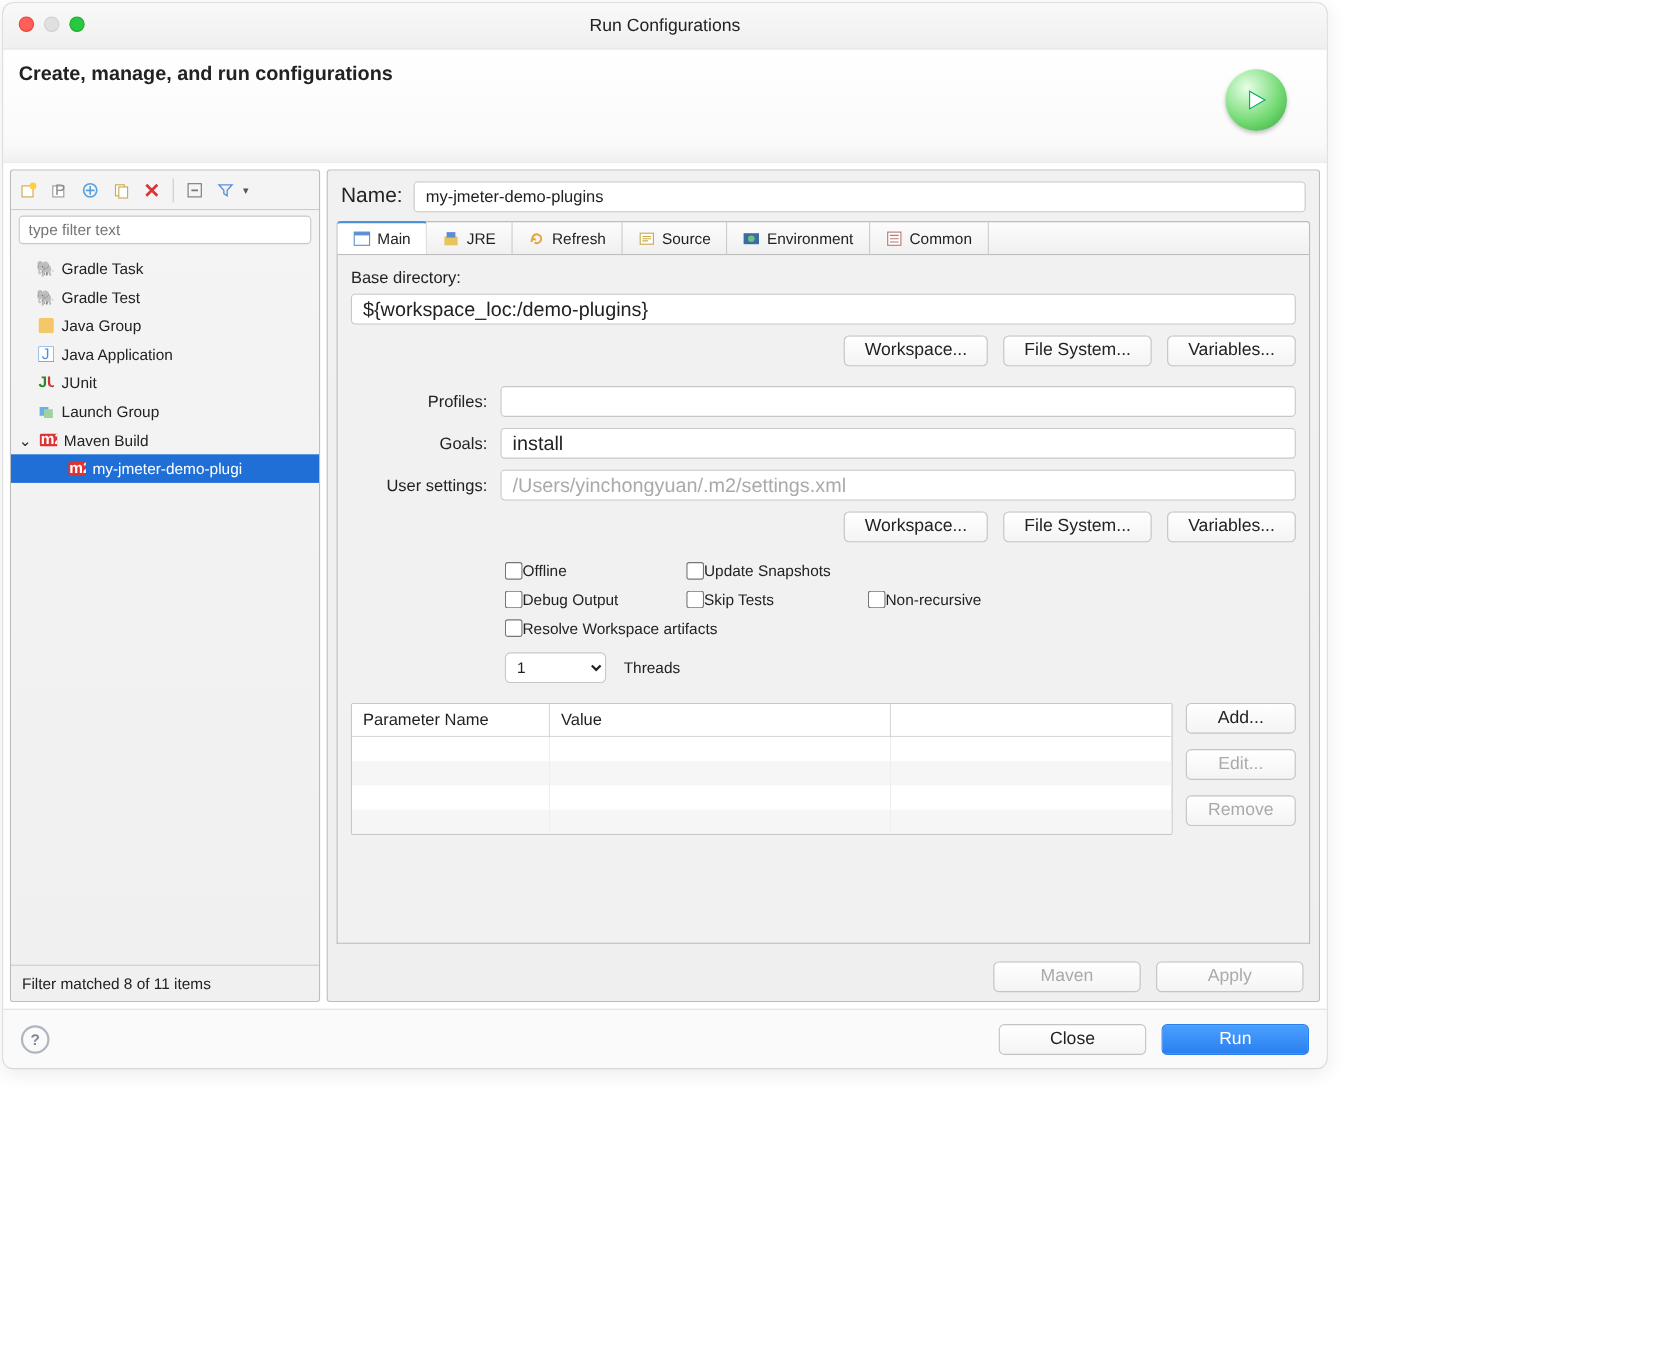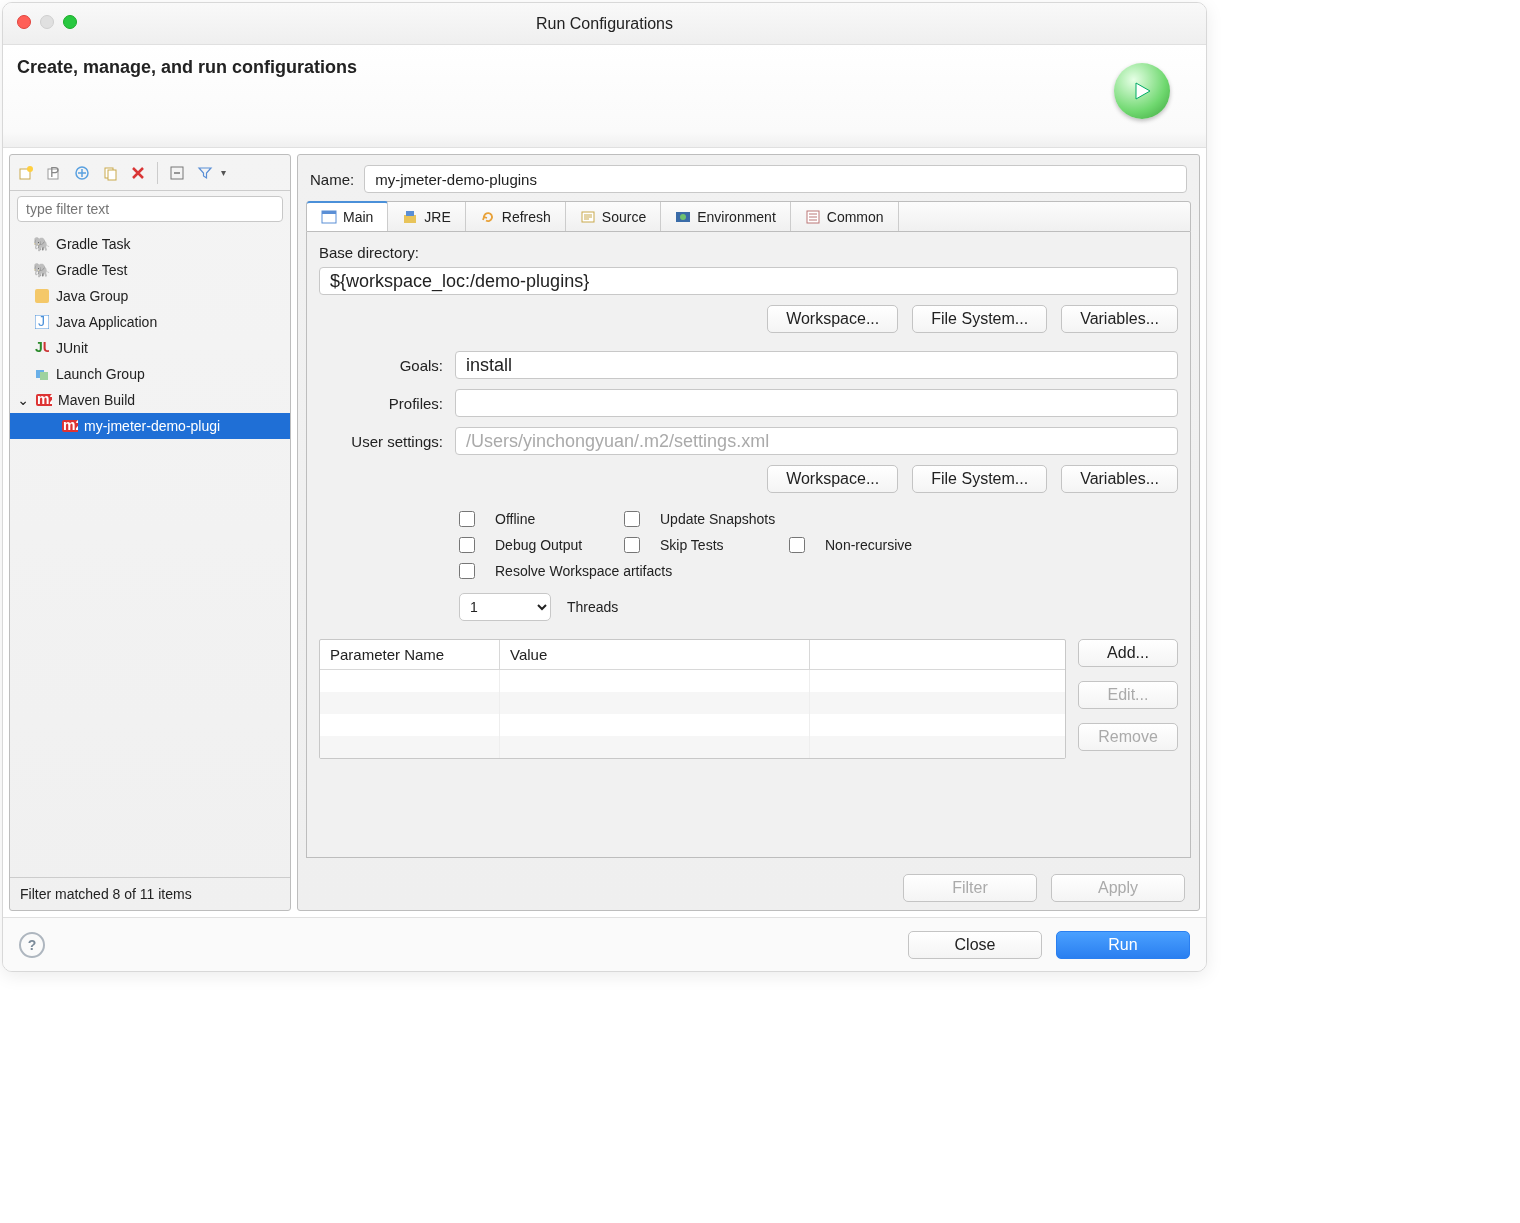--- a/index.html
+++ b/index.html
@@ -27,39 +27,39 @@
 .trow{height:26px;display:flex;align-items:center;padding-left:24px;gap:6px;white-space:nowrap}
 .trow .ic{width:16px;height:16px;display:flex;align-items:center;justify-content:center;flex-shrink:0}
 .trow.exp{padding-left:6px}
 .trow.child{padding-left:52px}
 .trow.sel{background:#1f6fd6;color:#fff}
 .trow.sel span{color:#fff}
 .chev{width:14px;height:14px;display:flex;align-items:center;justify-content:center}
 .lfoot{border-top:1px solid #ccc;padding:8px 10px;font-size:14px}
 .right{flex:1;border:1px solid #bdbdbd;border-radius:3px;background:linear-gradient(#f1f1f1,#efefef);display:flex;flex-direction:column;overflow:hidden}
 .namerow{display:flex;align-items:center;padding:10px 12px 8px;gap:10px}
-.namerow label{font-size:15px}
+.namerow label{font-size:19px}
 .namerow input{flex:1;height:28px;border:1px solid #c8c8c8;border-radius:4px;padding:0 10px;background:#fff;font-size:15px}
 .tabs{display:flex;border:1px solid #bdbdbd;border-radius:3px 3px 0 0;background:linear-gradient(#fcfcfc,#f0f0f0);margin:0 8px}
 .tab{padding:6px 14px;display:flex;align-items:center;gap:6px;border-right:1px solid #ccc;font-size:15px}
 .tab.active{background:#fff;border-top:2px solid #4a90d9;margin-top:-1px;border-radius:3px 3px 0 0}
 .tab .ic{width:16px;height:16px}
 .form{flex:1;margin:0 8px 8px;border:1px solid #bdbdbd;border-top:none;background:#f1f1f1;padding:12px;overflow:auto}
 .form .lbl{font-size:15px;margin-bottom:6px;display:block}
 .form input[type=text]{width:100%;height:28px;border:1px solid #c8c8c8;border-radius:4px;padding:0 10px;background:#fff;font-size:18px}
 .btnrow{display:flex;justify-content:flex-end;gap:14px;margin:10px 0 18px}
 .btn{height:28px;padding:0 18px;border:1px solid #c4c4c4;border-radius:5px;background:linear-gradient(#fff,#f4f4f4);font-size:16px;cursor:pointer}
 .btn:disabled{color:#aaa}
 .btn.primary{background:linear-gradient(#4aa0ff,#2a7ff0);color:#fff;border-color:#2a7ff0}
 .frow{display:flex;align-items:center;margin-bottom:10px;gap:12px}
 .frow .flbl{width:124px;text-align:right;font-size:15px}
 .frow input[type=text]{flex:1}
 .ph::placeholder{color:#aaa}
 .checks{padding-left:140px;display:grid;grid-template-columns:165px 165px 200px;row-gap:10px;margin-bottom:14px}
-.chk{display:flex;align-items:center;gap:20px;font-size:15px}
+.chk{display:flex;align-items:center;gap:0;font-size:15px}
 .chk input{width:16px;height:16px}
 .threads{padding-left:140px;display:flex;align-items:center;gap:16px;margin-bottom:18px}
 .threads select{width:92px;height:28px;border:1px solid #c8c8c8;border-radius:5px;background:#fff;padding:0 6px}
 .tablewrap{display:flex;gap:12px}
 .ptable{flex:1;border:1px solid #c8c8c8;border-radius:2px;background:#fff;overflow:hidden}
 .pth{display:flex;border-bottom:1px solid #d8d8d8;height:30px}
 .pth div{padding:6px 10px;font-size:15px;border-right:1px solid #d8d8d8}
 .pth .c1{width:180px}.pth .c2{flex:1}.pth .c3{width:255px;border-right:none}
 .ptr{display:flex;height:22px}
 .ptr div{border-right:1px solid #eee}
@@ -263,26 +263,26 @@
       <div class="form">
         <label class="lbl">Base directory:</label>
         <input type="text" value="${workspace_loc:/demo-plugins}" style="">
         <div class="btnrow">
           <button class="btn">Workspace...</button>
           <button class="btn">File System...</button>
           <button class="btn">Variables...</button>
         </div>
 
         <div class="frow">
+          <div class="flbl">Profiles:</div>
+          <input type="text" value="" style="">
+        </div>
+        <div class="frow">
           <div class="flbl">Goals:</div>
           <input type="text" value="install" style="">
-        </div>
-        <div class="frow">
-          <div class="flbl">Profiles:</div>
-          <input type="text" value="" style="">
         </div>
         <div class="frow">
           <div class="flbl">User settings:</div>
           <input type="text" class="ph" placeholder="/Users/yinchongyuan/.m2/settings.xml" style="">
         </div>
         <div class="btnrow">
           <button class="btn">Workspace...</button>
           <button class="btn">File System...</button>
           <button class="btn">Variables...</button>
         </div>
@@ -350,21 +350,21 @@
           </div>
           <div class="tbtns">
             <button class="btn">Add...</button>
             <button class="btn" disabled="">Edit...</button>
             <button class="btn" disabled="">Remove</button>
           </div>
         </div>
       </div>
 
       <div class="actrow">
-        <button class="btn" disabled="" style="width:134px">Filter</button>
+        <button class="btn" disabled="" style="width:134px">Maven</button>
         <button class="btn" disabled="" style="width:134px">Apply</button>
       </div>
     </div>
   </div>
 
   <div class="footer">
     <div class="help">?</div>
     <div class="btns">
       <button class="btn">Close</button>
       <button class="btn primary">Run</button>

